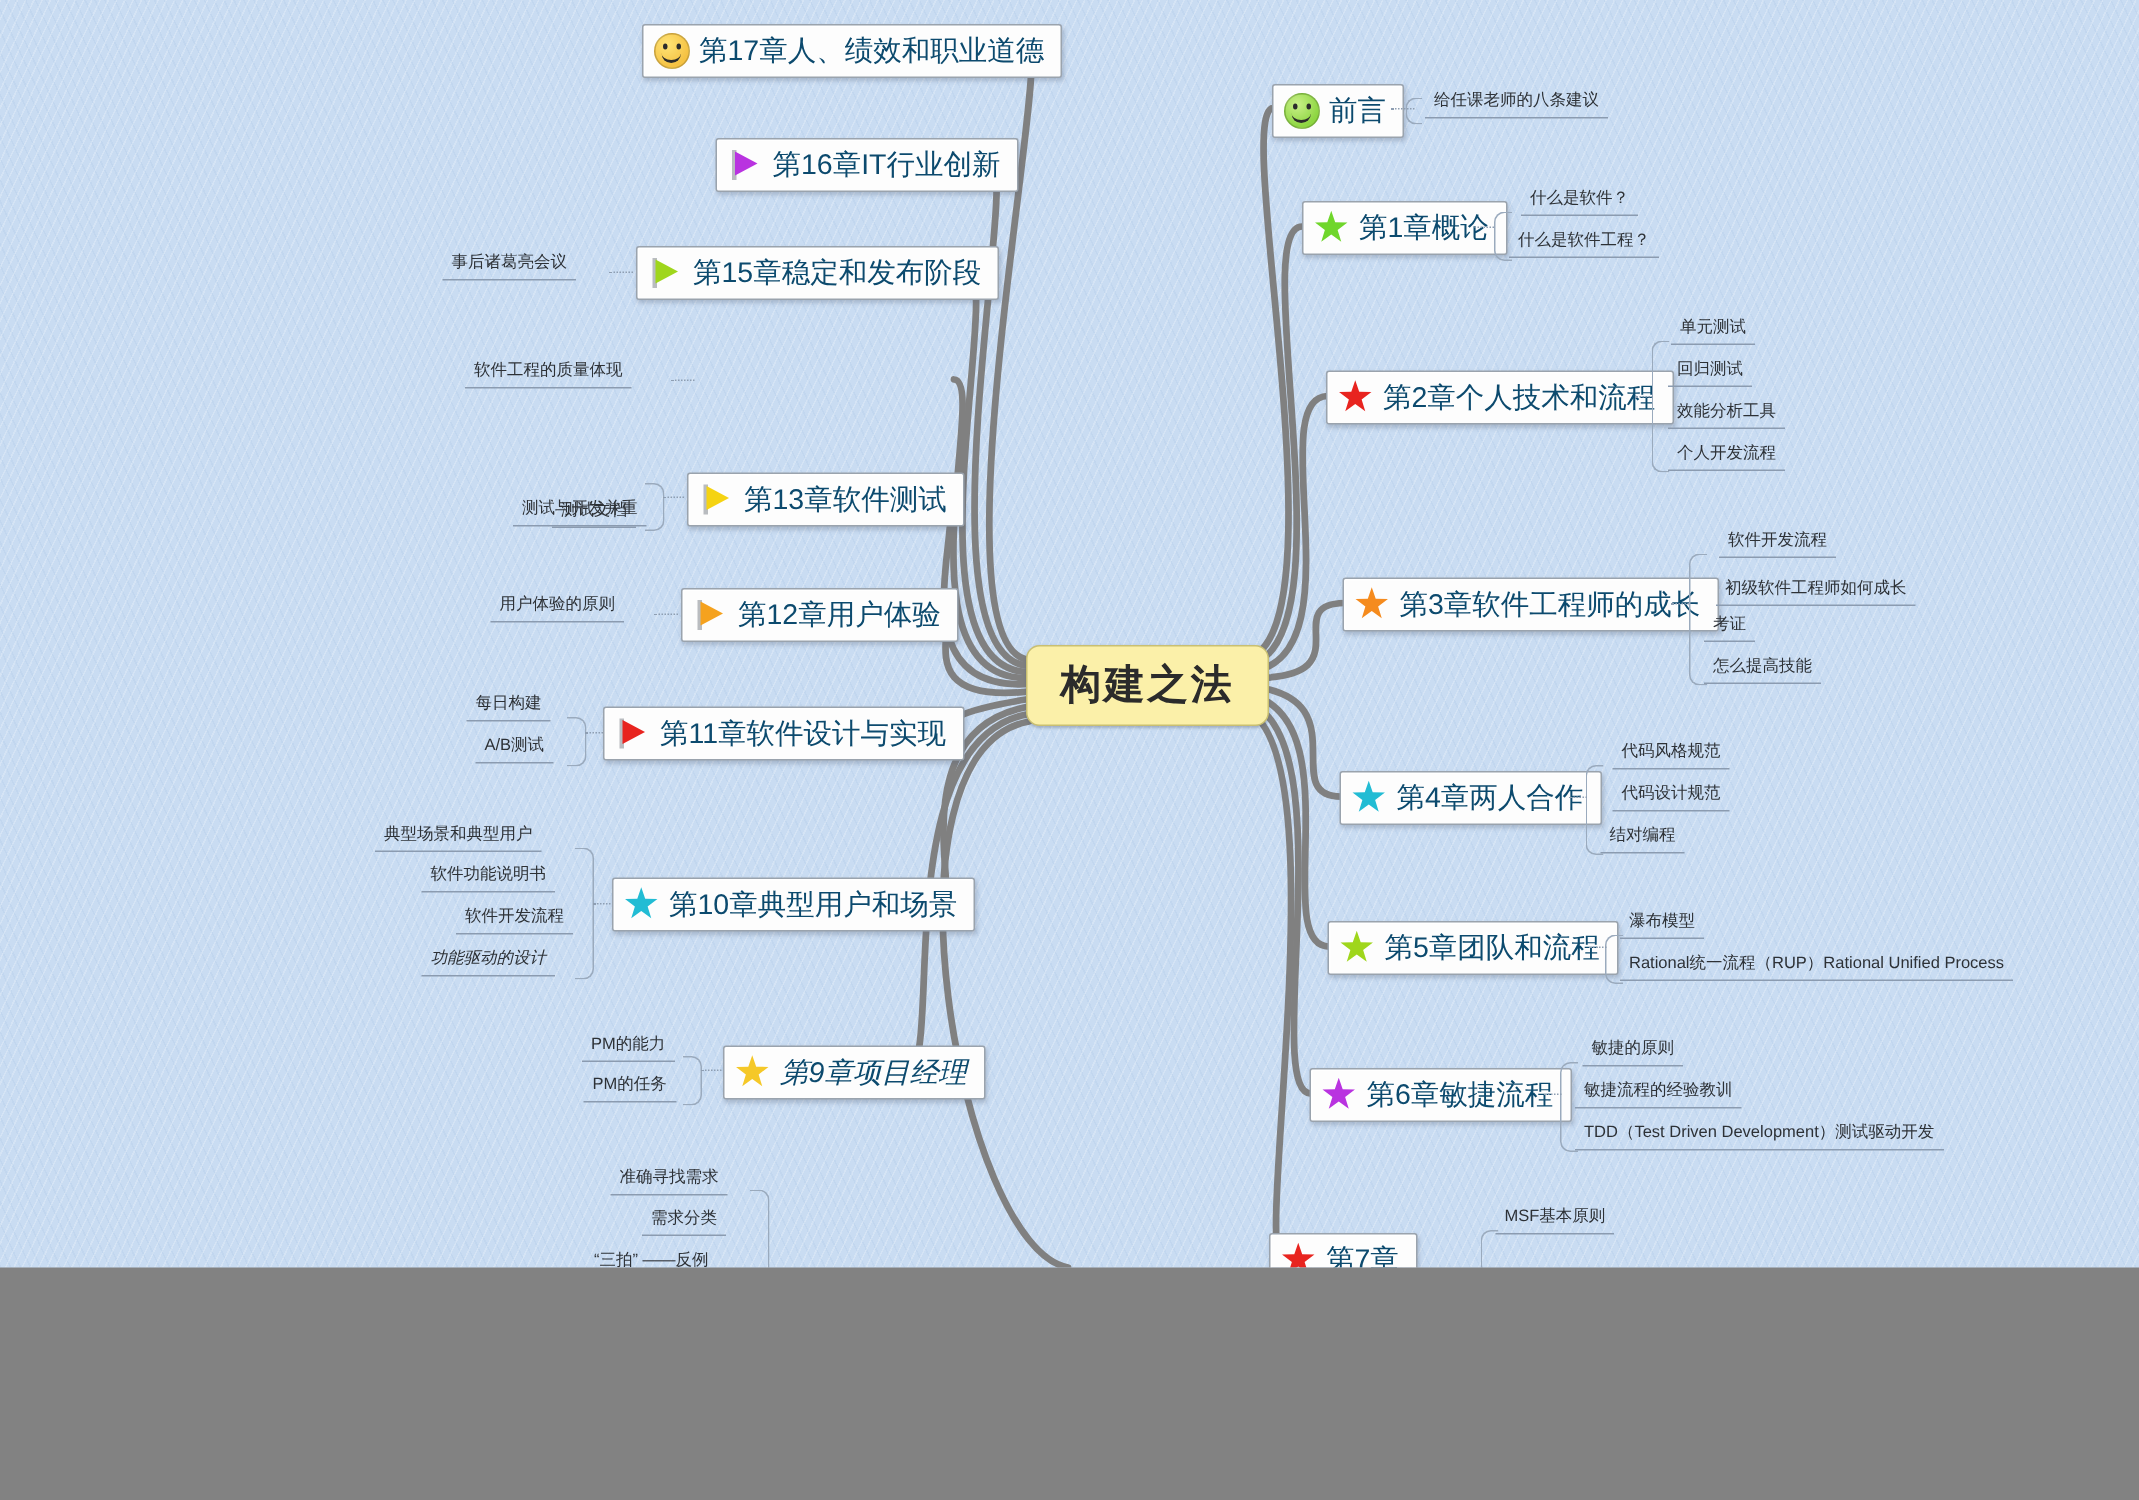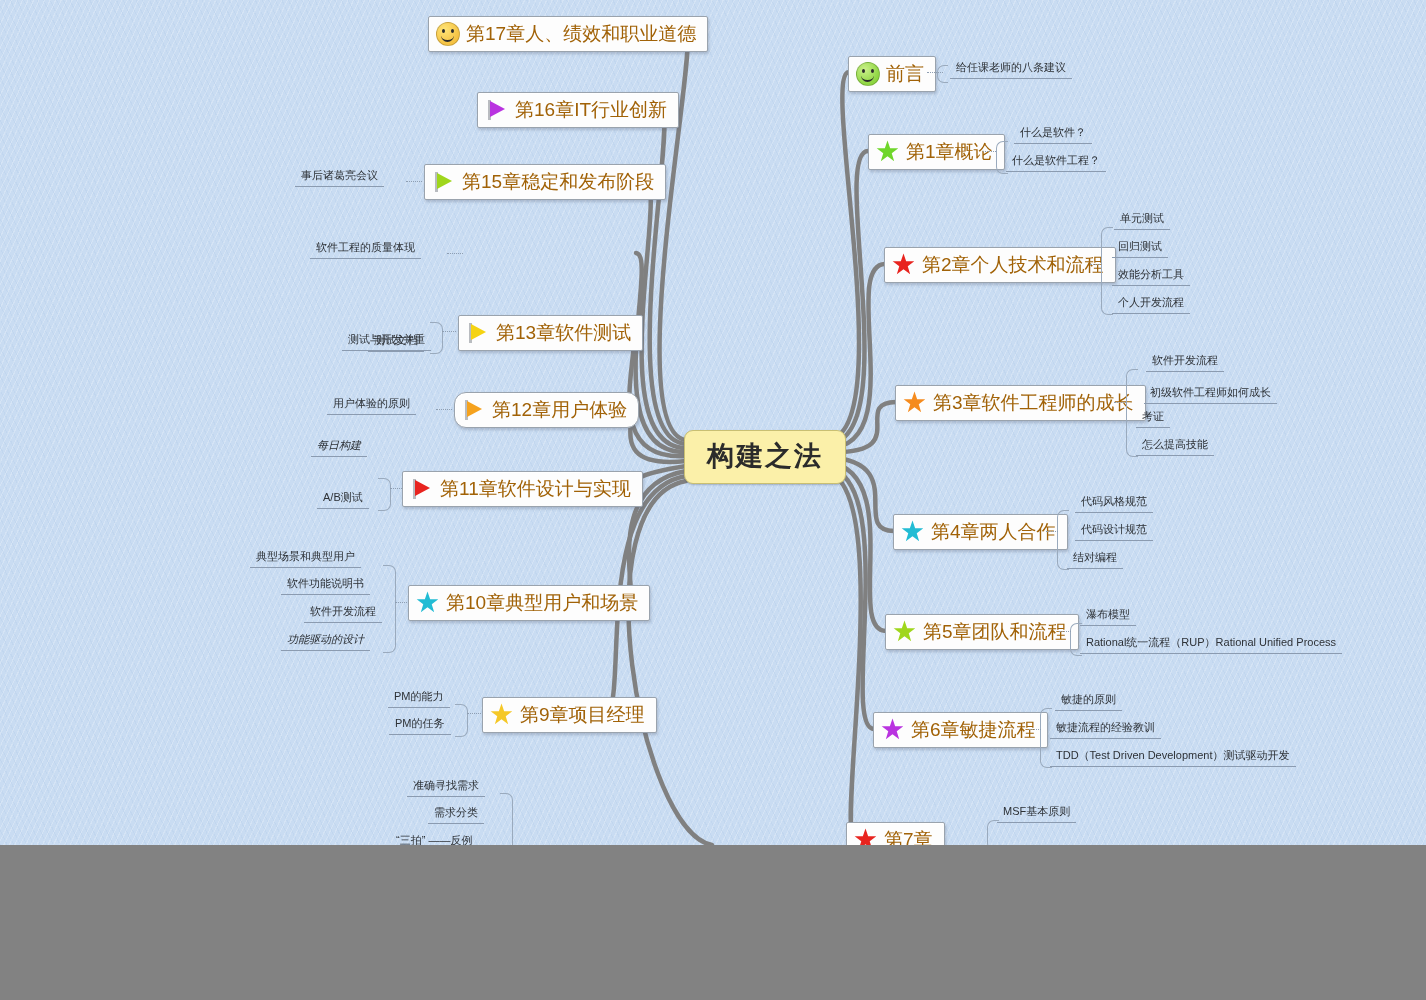--- a/index.html
+++ b/index.html
@@ -34,21 +34,21 @@
 
   
   .node{
     position:absolute;
     display:flex;align-items:center;
     background:#fdfdfd;
     border:1px solid #9aa3ad;
     box-shadow:1px 1px 0 rgba(255,255,255,.9) inset, 1px 2px 3px rgba(90,100,120,.30);
     padding:4px 11px 4px 7px;
     white-space:nowrap;
-    font-size:19px;color:#a16207;
+    font-size:19px;color:#0c4a6e;
     border-radius:2px;
   }
   .node .ico{display:inline-block;width:24px;height:24px;margin-right:6px;flex:0 0 auto;position:relative;}
 
   
   .star{
     width:23px;height:23px;
     clip-path:polygon(50% 2%,61.5% 35.5%,97% 36%,68.5% 58%,79% 92%,50% 71%,21% 92%,31.5% 58%,3% 36%,38.5% 35.5%);
     display:block;
   }
@@ -152,50 +152,50 @@
 
   <div class="node" style="left:458px;top:315px;">
     <span class="ico flag" style="--fc:#f5d312;"></span>
     <span>第13章软件测试</span>
   </div>
   <div class="leaf" style="left:342px;top:305px;margin-top:26px;">测试与开发并重</div>
   <div class="leaf" style="left:368px;top:332px;">测试文档</div>
   <div class="bracket right" style="left:430px;top:322px;width:12px;height:30px;"></div>
   <div class="dash" style="left:442px;top:331px;width:14px;"></div>
 
-  <div class="node" style="left:454px;top:392px;border-radius:12px;">
+  <div class="node" style="left:454px;top:392px;">
     <span class="ico flag" style="--fc:#f5a21e;"></span>
     <span>第12章用户体验</span>
   </div>
   <div class="leaf" style="left:327px;top:395px;">用户体验的原则</div>
   <div class="dash" style="left:436px;top:409px;width:16px;"></div>
 
   <div class="node" style="left:402px;top:471px;">
     <span class="ico flag" style="--fc:#e8241f;"></span>
     <span>第11章软件设计与实现</span>
   </div>
-  <div class="leaf" style="left:311px;top:437px;font-style:italic;">每日构建</div>
+  <div class="leaf" style="left:311px;top:461px;">每日构建</div>
   <div class="leaf" style="left:317px;top:489px;">A/B测试</div>
   <div class="bracket right" style="left:378px;top:478px;width:12px;height:31px;"></div>
   <div class="dash" style="left:390px;top:488px;width:12px;"></div>
 
   <div class="node" style="left:408px;top:585px;">
     <span class="ico">
         <span class="star" style="background:#22bcd4;"></span>
       </span>
     <span>第10章典型用户和场景</span>
   </div>
   <div class="leaf" style="left:250px;top:548px;">典型场景和典型用户</div>
   <div class="leaf" style="left:281px;top:575px;">软件功能说明书</div>
   <div class="leaf" style="left:304px;top:603px;">软件开发流程</div>
   <div class="leaf" style="left:281px;top:631px;font-style:italic;">功能驱动的设计</div>
   <div class="bracket right" style="left:383px;top:565px;width:12px;height:86px;"></div>
   <div class="dash" style="left:395px;top:602px;width:12px;"></div>
 
-  <div class="node" style="left:482px;top:697px;">
+  <div class="node" style="left:482px;top:697px;font-style:italic;">
     <span class="ico">
         <span class="star" style="background:#f5c828;"></span>
       </span>
     <span>第9章项目经理</span>
   </div>
   <div class="leaf" style="left:388px;top:688px;">PM的能力</div>
   <div class="leaf" style="left:389px;top:715px;">PM的任务</div>
   <div class="bracket right" style="left:455px;top:704px;width:12px;height:31px;"></div>
   <div class="dash" style="left:467px;top:713px;width:14px;"></div>
 

